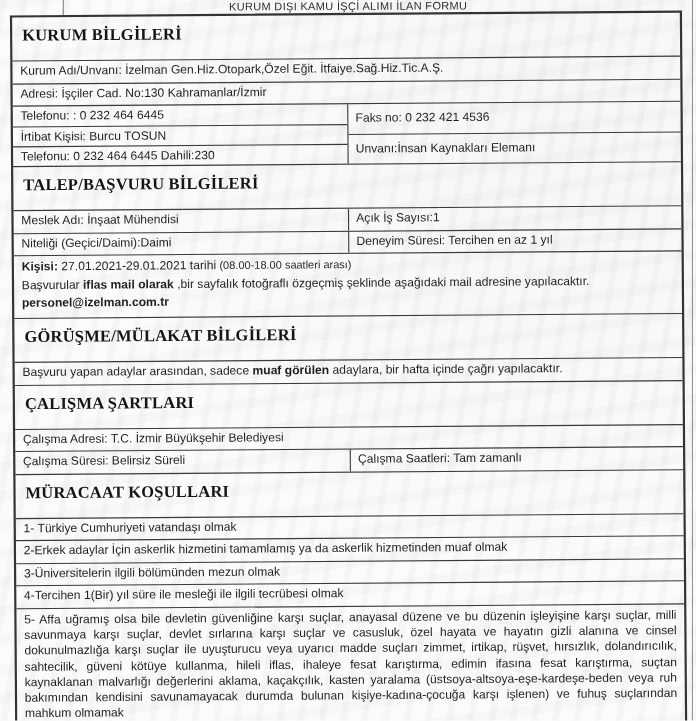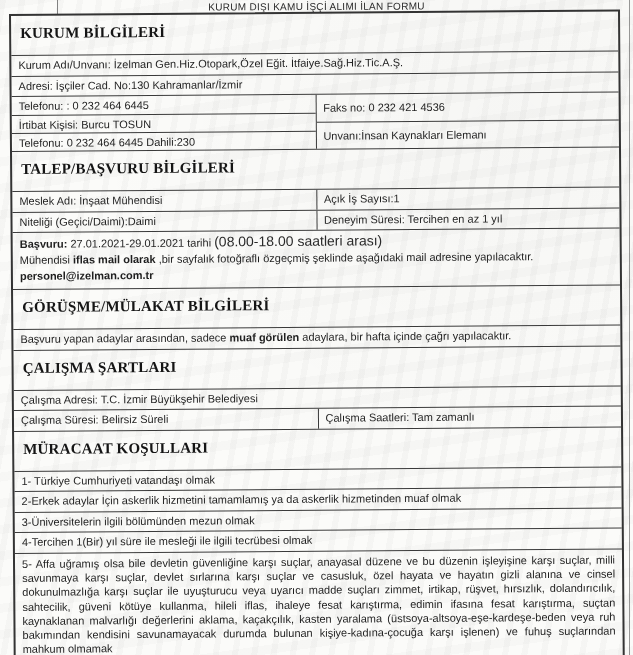--- a/index.html
+++ b/index.html
@@ -72,21 +72,21 @@
   .stack .sub {
     box-sizing: border-box;
     font-size: 11px;
     padding: 2px 7px;
   }
   .stack.left3 .sub { height: 18px; line-height: 14px; }
   .stack.right2 .sub { height: 27px; line-height: 22px; }
   .stack .sub + .sub { border-top: 1px solid #3a3a3a; }
   .multiline { padding: 2px 7px 5px 7px; }
   .multiline .ln { display: block; font-size: 11px; line-height: 16px; }
-  .small-note { font-size: 14px; color: #2a2a2a; }
+  .small-note { font-size: 10px; color: #2a2a2a; }
   b, .bold { font-weight: bold; }
   .justify {
     text-align: justify;
     line-height: 14.3px;
     padding: 3px 7px 5px 7px;
   }
   .scan-edge-right {
     position: absolute;
     right: 3px;
     top: 0;
@@ -133,22 +133,22 @@
   <div class="sec">TALEP/BAŞVURU BİLGİLERİ</div>
   <div class="cols">
     <div class="c">Meslek Adı: İnşaat Mühendisi</div>
     <div class="c rightc" style="padding:2px 7px 3px 7px;">Açık İş Sayısı:1</div>
   </div>
   <div class="cols">
     <div class="c">Niteliği (Geçici/Daimi):Daimi</div>
     <div class="c rightc" style="padding:2px 7px 3px 7px;">Deneyim Süresi: Tercihen en az 1 yıl</div>
   </div>
   <div class="row multiline">
-    <span class="ln"><b>Başvuru:</b><span> 27.01.2021-29.01.2021 tarihi </span><span class="small-note">(08.00-18.00 saatleri arası)</span></span>
-    <span class="ln"><span>Mühendisi </span><b>iflas mail olarak</b><span> ,bir sayfalık fotoğraflı özgeçmiş  şeklinde aşağıdaki mail adresine yapılacaktır.</span></span>
+    <span class="ln"><b>Kişisi:</b><span> 27.01.2021-29.01.2021 tarihi </span><span class="small-note">(08.00-18.00 saatleri arası)</span></span>
+    <span class="ln"><span>Başvurular </span><b>iflas mail olarak</b><span> ,bir sayfalık fotoğraflı özgeçmiş  şeklinde aşağıdaki mail adresine yapılacaktır.</span></span>
     <span class="ln bold">personel@izelman.com.tr</span>
   </div>
 
   <div class="sec">GÖRÜŞME/MÜLAKAT BİLGİLERİ</div>
   <div class="row"><span>Başvuru yapan adaylar arasından,  sadece </span><b>muaf görülen</b><span> adaylara,  bir hafta içinde çağrı yapılacaktır.</span></div>
 
   <div class="sec">ÇALIŞMA ŞARTLARI</div>
   <div class="row">Çalışma Adresi: T.C. İzmir Büyükşehir Belediyesi</div>
   <div class="cols">
     <div class="c">Çalışma Süresi: Belirsiz Süreli</div>

